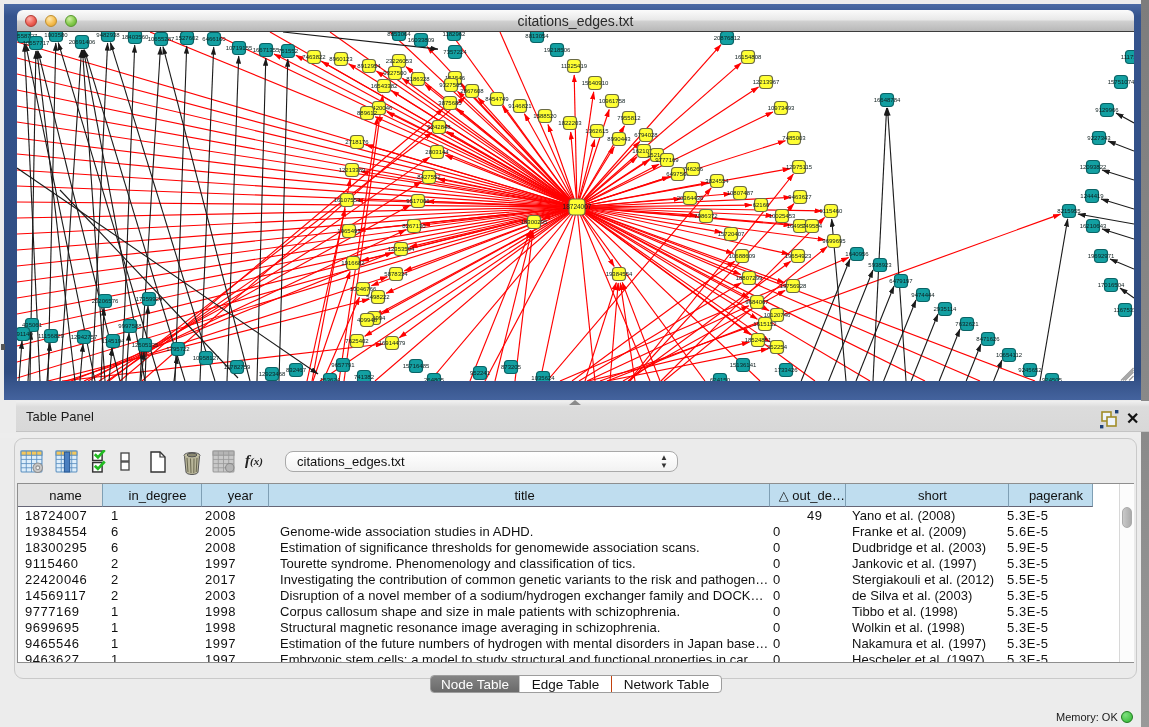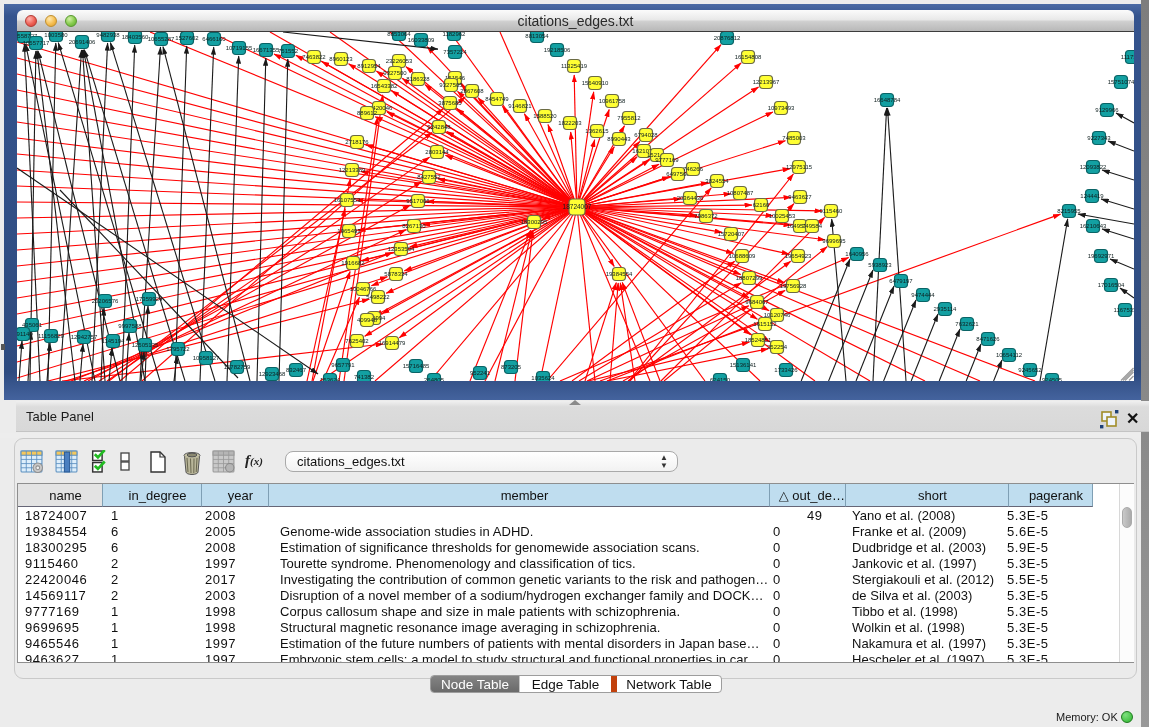--- a/index.html
+++ b/index.html
@@ -640,21 +640,21 @@
       <line x1="11" y1="1" x2="11" y2="21" stroke="#999999" stroke-width="0.8"></line>
       <line x1="16" y1="1" x2="16" y2="21" stroke="#999999" stroke-width="0.8"></line>
       <circle cx="17" cy="17" r="4" fill="#b5b5b5" stroke="#888"></circle>
     </svg></div>
 <div class="tbico" style="left:245px;top:452px;font-size:15px;font-style:italic;font-family:'Liberation Serif',serif;font-weight:bold;color:#222">f<span style="font-size:11px">(x)</span></div>
 <div id="combo" class="abs">citations_edges.txt<div class="ar">▲<br>▼</div></div>
 <div id="tablewrap" class="abs">
 <div class="hcell" style="left:0;width:85px;background:#e3e3e3">name</div>
 <div class="hcell" style="left:85px;width:99px">in_degree</div>
 <div class="hcell" style="left:184px;width:67px">year</div>
-<div class="hcell" style="left:251px;width:501px">member</div>
+<div class="hcell" style="left:251px;width:501px">title</div>
 <div class="hcell" style="left:752px;width:76px;text-align:right;padding-left:7px">△ out_de…</div>
 <div class="hcell" style="left:828px;width:163px">short</div>
 <div class="hcell" style="left:991px;width:84px">pagerank</div>
 <div class="trow" style="top:24px">
       <span style="left:7px">18724007</span>
       <span style="left:93px">1</span>
       <span style="left:187px">2008</span>
       <span style="left:789px">49</span>
       <span class="s" style="left:834px">Yano et al. (2008)</span>
       <span style="left:989px">5.3E-5</span>
@@ -719,37 +719,37 @@
       <span style="left:187px">1998</span>
       <span class="s" style="left:262px">Structural magnetic resonance image averaging in schizophrenia.</span>
       <span style="left:755px">0</span>
       <span class="s" style="left:834px">Wolkin et al. (1998)</span>
       <span style="left:989px">5.3E-5</span>
     </div>
     <div class="trow" style="top:152px">
       <span style="left:7px">9465546</span>
       <span style="left:93px">1</span>
       <span style="left:187px">1997</span>
-      <span class="s" style="left:262px">Estimation of the future numbers of patients with mental disorders in Japan base…</span>
+      <span class="s" style="left:262px">Estimation of the future numbers of hydrogen with mental disorders in Japan base…</span>
       <span style="left:755px">0</span>
       <span class="s" style="left:834px">Nakamura et al. (1997)</span>
       <span style="left:989px">5.3E-5</span>
     </div>
     <div class="trow" style="top:168px">
       <span style="left:7px">9463627</span>
       <span style="left:93px">1</span>
       <span style="left:187px">1997</span>
       <span class="s" style="left:262px">Embryonic stem cells: a model to study structural and functional properties in car…</span>
       <span style="left:755px">0</span>
       <span class="s" style="left:834px">Hescheler et al. (1997)</span>
       <span style="left:989px">5.3E-5</span>
     </div>
 </div>
 <div id="sbar" class="abs"></div>
 <div id="thumb" class="abs"></div>
 <div id="tabs" class="abs">
     <div class="sel" style="width:88px">Node Table</div>
     <div style="width:92px;border-left:1px solid #c6c6c6">Edge Table</div>
-    <div style="width:110px;border-left:6px solid #c2410c">Network Table</div>
+    <div style="width:110px;border-left:1px solid #c2410c">Network Table</div>
   </div>
 <div id="mem" class="abs">Memory: OK</div>
 <div class="abs" style="left:1px;top:344px;width:4px;height:6px;background:#555"></div>
 <div id="memdot" class="abs"></div>
 
 </body></html>

